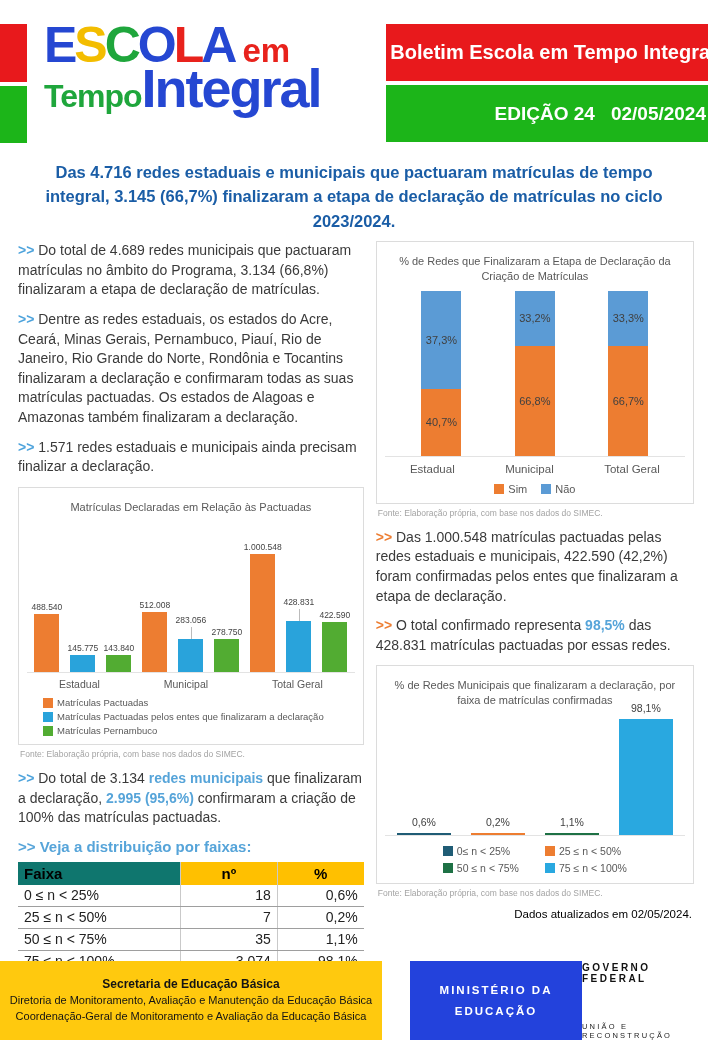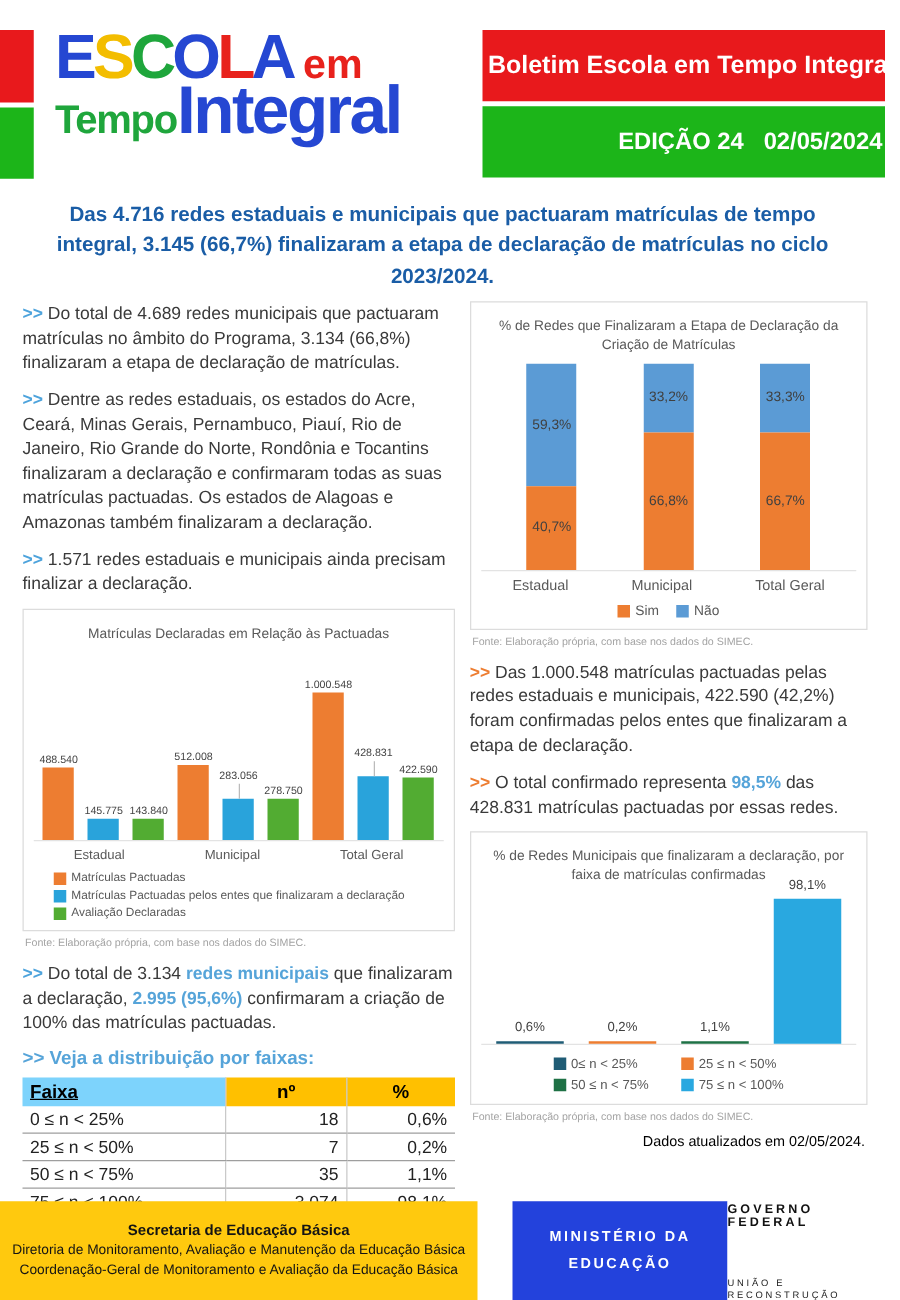--- a/index.html
+++ b/index.html
@@ -194,40 +194,40 @@
             <div class="leg-item">
               <span class="sw" style="background: rgb(237, 125, 49);"></span>
               <span>Matrículas Pactuadas</span>
             </div>
             <div class="leg-item">
               <span class="sw" style="background: rgb(41, 163, 219);"></span>
               <span>Matrículas Pactuadas pelos entes que finalizaram a declaração</span>
             </div>
             <div class="leg-item">
               <span class="sw" style="background: rgb(82, 172, 50);"></span>
-              <span>Avaliação Declaradas</span>
+              <span>Matrículas Pernambuco</span>
             </div>
           </div>
       </div>
       <div class="c-source">Fonte: Elaboração própria, com base nos dados do SIMEC.</div>
 
       <div>
           <p><span class="mb">&gt;&gt; </span><span>Do total de 3.134 </span><span class="hl">redes municipais</span><span> que finalizaram a declaração, </span><span class="hl">2.995 (95,6%)</span><span> confirmaram a criação de 100% das matrículas pactuadas.</span></p>
         </div>
       <div class="faixas-heading">&gt;&gt; Veja a distribuição por faixas:</div>
 
       <table class="faixas-table">
         <colgroup>
             <col style="width:47%">
             <col style="width:28%">
             <col style="width:25%">
           </colgroup>
         <thead>
             <tr id="ft-head">
-              <th style="background: #7dd3fc; text-decoration: underline;">Faixa</th>
+              <th style="background: #0f766e;">Faixa</th>
               <th style="background: rgb(255, 192, 0);">nº</th>
               <th style="background: rgb(255, 192, 0);">%</th>
             </tr>
           </thead>
         <tbody id="ft-body">
             <tr>
               <td>0 ≤ n &lt; 25%</td>
               <td>18</td>
               <td>0,6%</td>
             </tr>
@@ -249,21 +249,21 @@
           </tbody>
       </table>
     </div>
 
     <div class="col-right">
       <div class="chart-box">
         <div class="c-title">% de Redes que Finalizaram a Etapa de Declaração da Criação de Matrículas</div>
         <div class="c1-plot" id="c1-plot">
             <div class="c1-bar">
               <div class="c1-seg" style="height: 98px; background: rgb(91, 155, 213);">
-                <span class="c1-lab">59,3%</span>
+                <span class="c1-lab">37,3%</span>
               </div>
               <div class="c1-seg" style="height: 67px; background: rgb(237, 125, 49);">
                 <span class="c1-lab">40,7%</span>
               </div>
             </div>
             <div class="c1-bar">
               <div class="c1-seg" style="height: 55px; background: rgb(91, 155, 213);">
                 <span class="c1-lab">33,2%</span>
               </div>
               <div class="c1-seg" style="height: 110px; background: rgb(237, 125, 49);">

